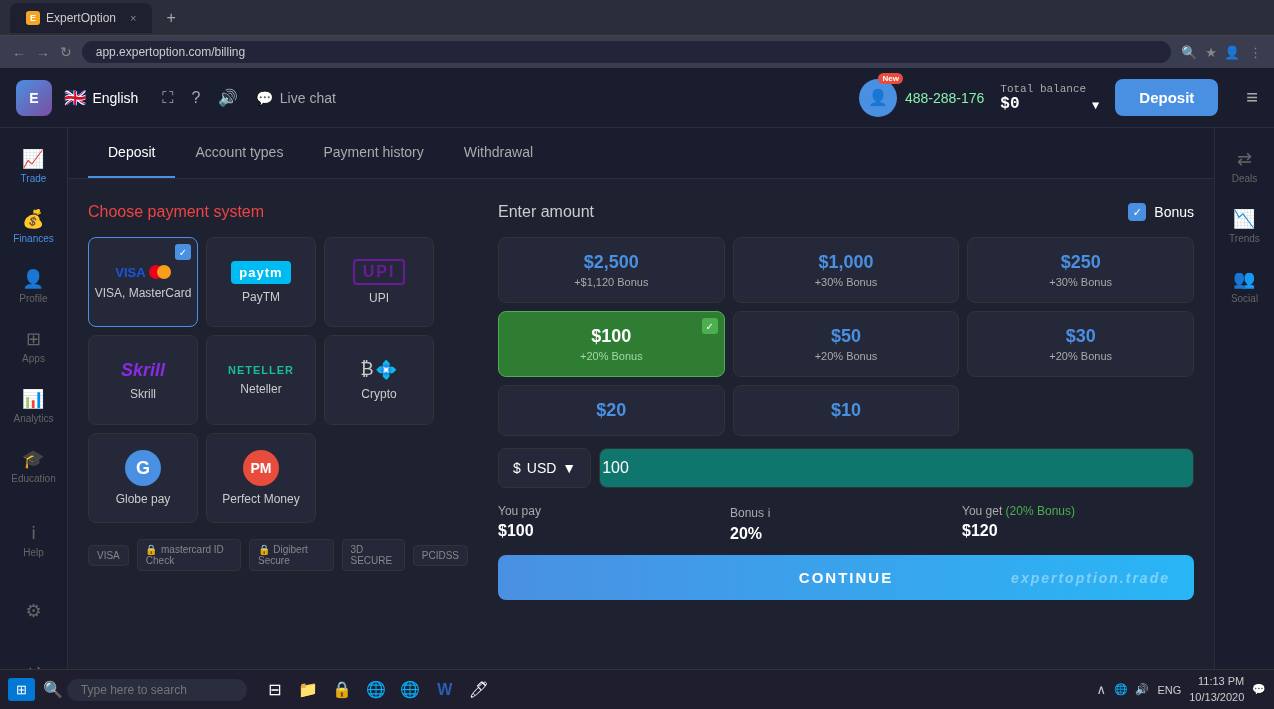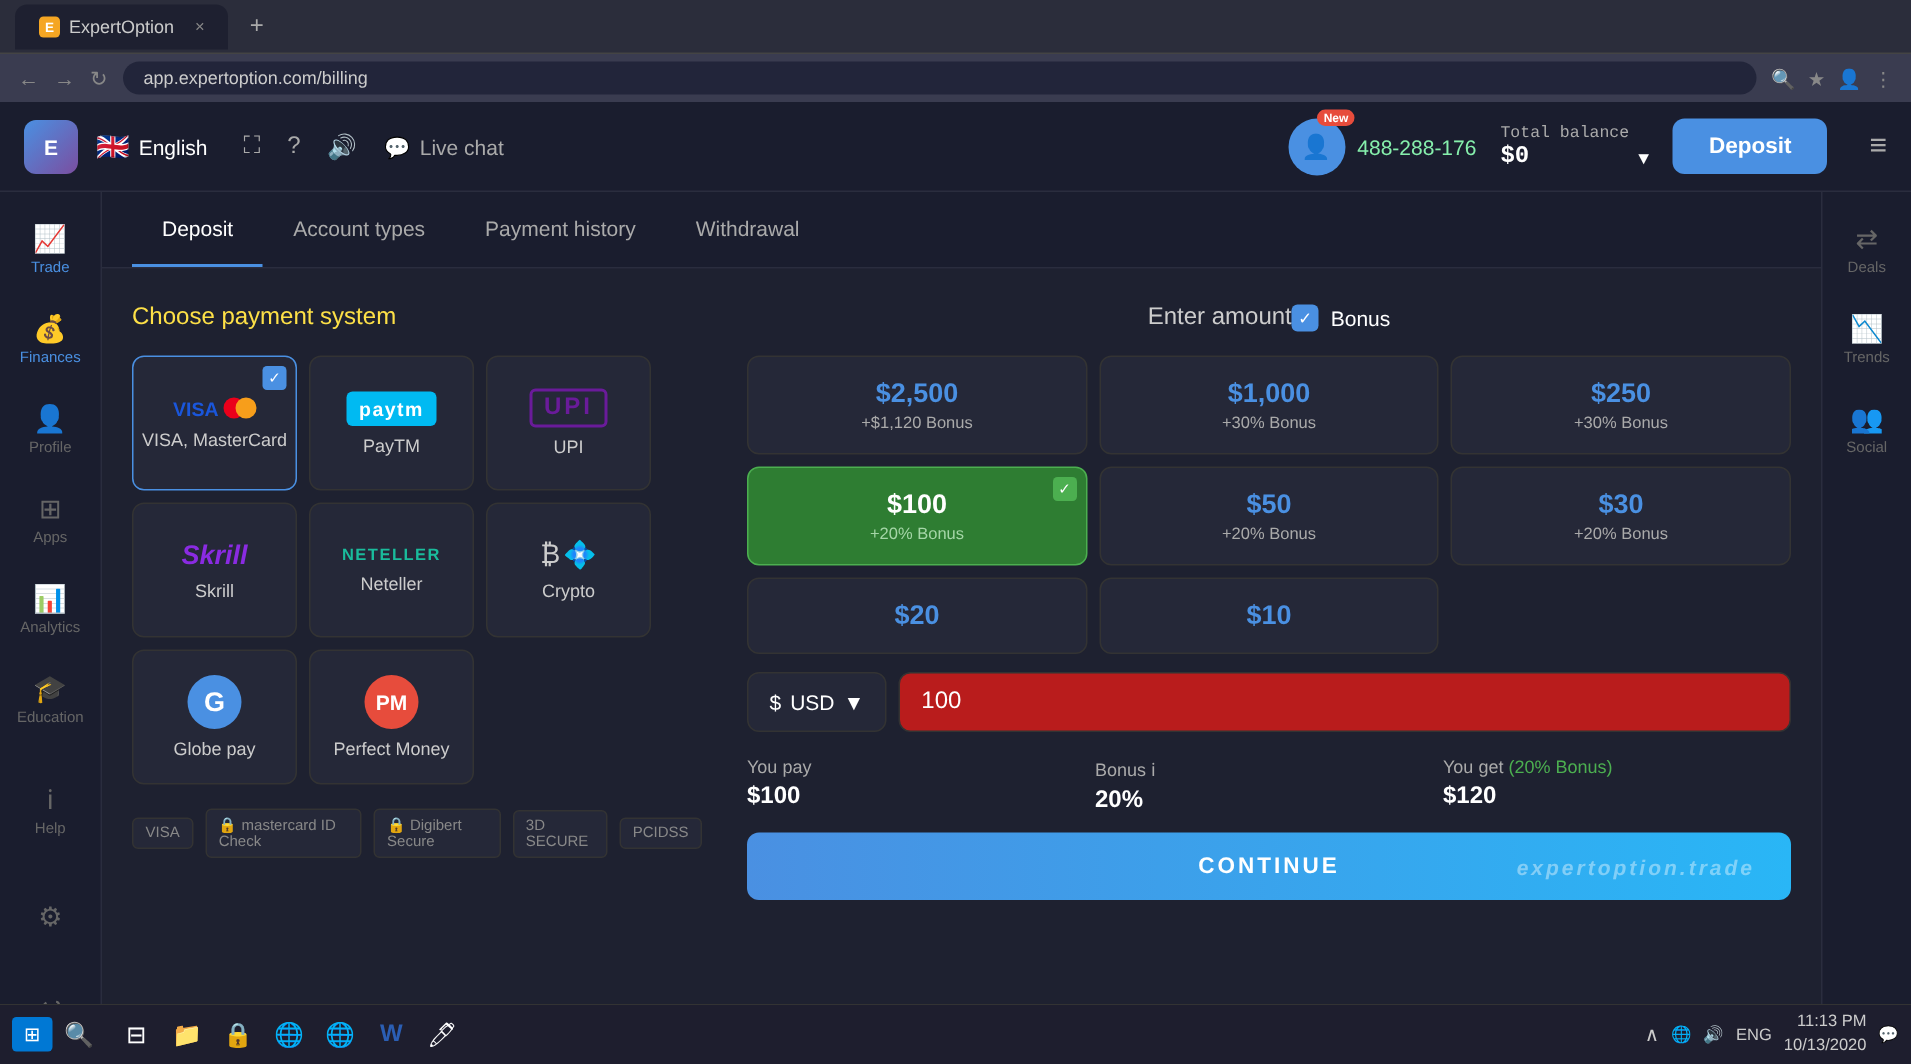--- a/index.html
+++ b/index.html
@@ -219,21 +219,21 @@
       padding: 24px 20px;
       gap: 30px;
     }
 
     
     .payment-section {
       flex: 0 0 380px;
     }
     .section-title {
       font-size: 16px;
-      color: #fde047;
+      color: #ef4444;
       margin-bottom: 16px;
     }
     .payment-grid {
       display: grid;
       grid-template-columns: repeat(3, 110px);
       gap: 8px;
     }
     .payment-card {
       background: #252838;
       border: 1px solid #333;
@@ -325,21 +325,21 @@
       color: #888;
       display: flex; align-items: center; gap: 3px;
     }
 
     
     .amount-section {
       flex: 1;
     }
     .amount-header {
       display: flex;
-      justify-content: center;
+      justify-content: space-between;
       align-items: center;
       margin-bottom: 16px;
     }
     .amount-title { font-size: 16px; color: #ccc; }
     .bonus-toggle {
       display: flex; align-items: center; gap: 8px;
       font-size: 14px; color: #fff;
       cursor: pointer;
     }
     .checkbox-icon {
@@ -396,24 +396,24 @@
       border: 1px solid #333;
       border-radius: 8px;
       padding: 10px 14px;
       color: #fff;
       font-size: 14px;
       display: flex; align-items: center; gap: 6px;
       cursor: pointer;
     }
     .amount-input {
       flex: 1;
-      background: #b91c1c;
+      background: #0f766e;
       border: 1px solid #333;
       border-radius: 8px;
-      padding: 10px 14px;
+      padding: 10px 2px;
       color: #fff;
       font-size: 16px;
       outline: none;
     }
 
     
     .summary-row {
       display: flex;
       gap: 0;
       margin-bottom: 12px;
@@ -779,20 +779,21 @@
       <span class="sidebar-icon">👥</span>
       <span>Social</span>
     </div>
   </div>
 
 </div>
 
 <div class="taskbar">
   <button class="taskbar-start">⊞</button>
   <span>🔍</span>
+  <input class="taskbar-search" placeholder="Type here to search" style="">
   <div class="taskbar-icons">
     <div class="tb-icon">⊟</div>
     <div class="tb-icon">📁</div>
     <div class="tb-icon">🔒</div>
     <div class="tb-icon">🌐</div>
     <div class="tb-icon">🌐</div>
     <div class="tb-icon" style="color:#2b5eb3;font-weight:bold;">W</div>
     <div class="tb-icon">🖊</div>
   </div>
   <div class="taskbar-right">

